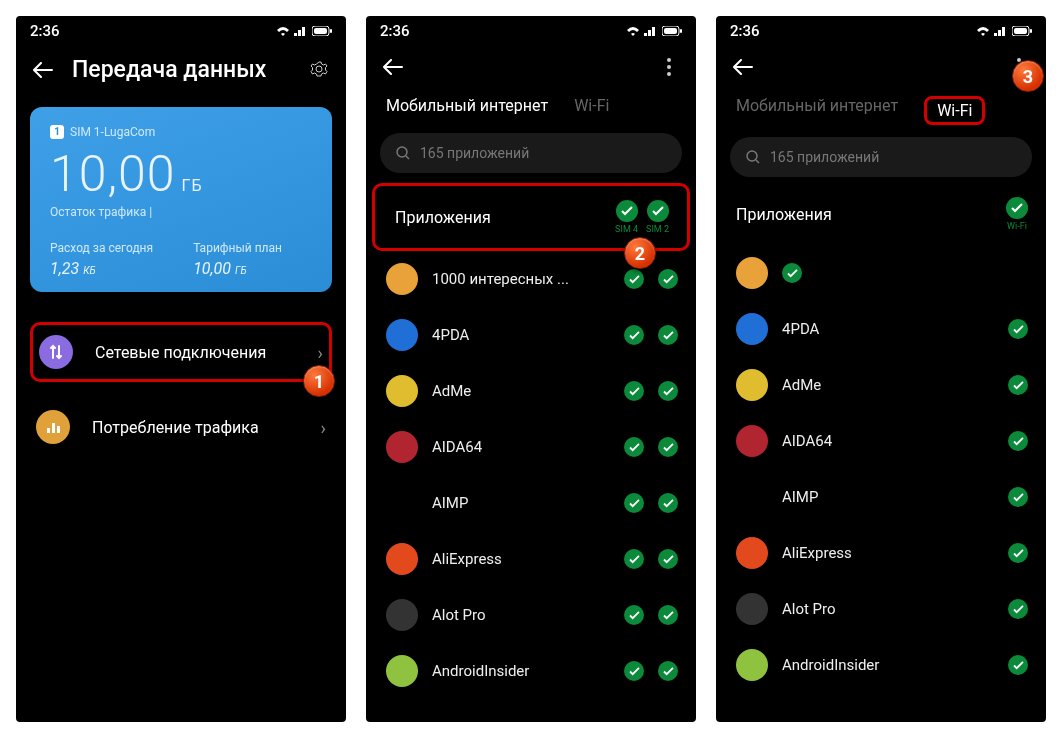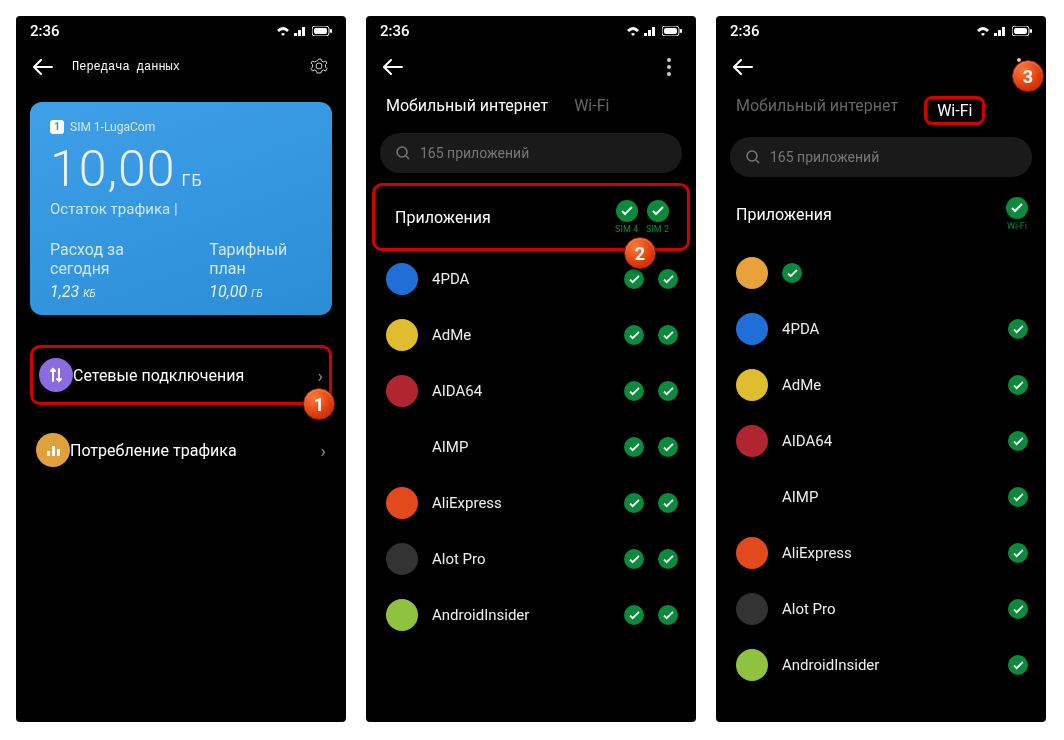--- a/index.html
+++ b/index.html
@@ -31,48 +31,48 @@
     font-size: 15px;
     font-weight: 500;
   }
   .statusbar .right { display: flex; gap: 4px; align-items: center; }
   .header {
     display: flex;
     align-items: center;
     padding: 14px 16px;
     gap: 18px;
   }
-  .header .title { font-size: 12px; font-weight: 500; flex: 1; font-family: Liberation Mono, monospace; }
+  .header .title { font-size: 23px; font-weight: 500; flex: 1; }
   .header .spacer { flex: 1; }
   .icon-btn { width: 22px; height: 22px; display:flex; align-items:center; justify-content:center; }
 
   
   .card {
     margin: 10px 14px 0;
     border-radius: 12px;
     background: linear-gradient(160deg, #3fa0e8 0%, #2a8dd6 100%);
     padding: 18px 20px 14px;
     color: #e8f3fb;
   }
   .sim-row { display:flex; align-items:center; gap:6px; font-size:12px; color:#cfe9fa; }
   .sim-box { display:inline-block; width:14px; height:14px; border-radius:3px; background:#fff; color:#2a8dd6; font-size:10px; text-align:center; line-height:14px; font-weight:700; }
   .big { font-size: 50px; font-weight:300; letter-spacing:1px; margin-top:6px; display:flex; align-items:baseline; gap:6px; }
   .unit { font-size:16px; font-weight:400; }
-  .sub { font-size:15px; color:#cfe9fa; margin-top:2px; }
+  .sub { font-size:12px; color:#cfe9fa; margin-top:2px; }
   .card-row { display:flex; margin-top:22px; gap:40px; }
-  .small-lbl { font-size:16px; color:#cfe9fa; }
+  .small-lbl { font-size:12px; color:#cfe9fa; }
   .small-val { font-size:16px; font-weight:400; margin-top:4px;font-style:italic; }
   .sub-unit { font-size:10px; }
   .card-btn { margin-top:16px; background:rgba(255,255,255,0.18); border-radius:24px; height:40px; display:flex; align-items:center; justify-content:center; font-size:14px; }
 
   .menu-item {
     margin: 18px 14px 0;
     display:flex;
     align-items:center;
-    gap:0;
+    gap:22px;
     padding: 10px 6px;
     position:relative;
   }
   .menu-icon { width:34px; height:34px; border-radius:50%; display:flex; align-items:center; justify-content:center; }
   .menu-label { font-size:16px; flex:1; }
   .chev { color:#888; font-size:18px; }
   .highlight-box {
     border: 3px solid #d40000;
     border-radius: 10px;
   }
@@ -270,20 +270,36 @@
               <path d="M1 5 L4 8 L11 1" stroke="#fff" stroke-width="2" fill="none"></path>
             </svg>
           </div>
         <span>SIM 2</span>
       </div>
     </div>
     <div class="num-badge" style="right:40px; bottom:-18px;">2</div>
   </div>
   <div id="applist2">
       <div class="app-row">
+        <div class="app-icon" style="background: rgb(233, 162, 58);"></div>
+        <div class="app-name">1000 интересных ...</div>
+        <div class="checks-2">
+          <div class="check check-small">
+            <svg width="11" height="9" viewBox="0 0 12 10">
+              <path d="M1 5 L4 8 L11 1" stroke="#fff" stroke-width="2" fill="none"></path>
+            </svg>
+          </div>
+          <div class="check check-small">
+            <svg width="11" height="9" viewBox="0 0 12 10">
+              <path d="M1 5 L4 8 L11 1" stroke="#fff" stroke-width="2" fill="none"></path>
+            </svg>
+          </div>
+        </div>
+      </div>
+      <div class="app-row">
         <div class="app-icon" style="background: rgb(31, 111, 214);"></div>
         <div class="app-name">4PDA</div>
         <div class="checks-2">
           <div class="check check-small">
             <svg width="11" height="9" viewBox="0 0 12 10">
               <path d="M1 5 L4 8 L11 1" stroke="#fff" stroke-width="2" fill="none"></path>
             </svg>
           </div>
           <div class="check check-small">
             <svg width="11" height="9" viewBox="0 0 12 10">

